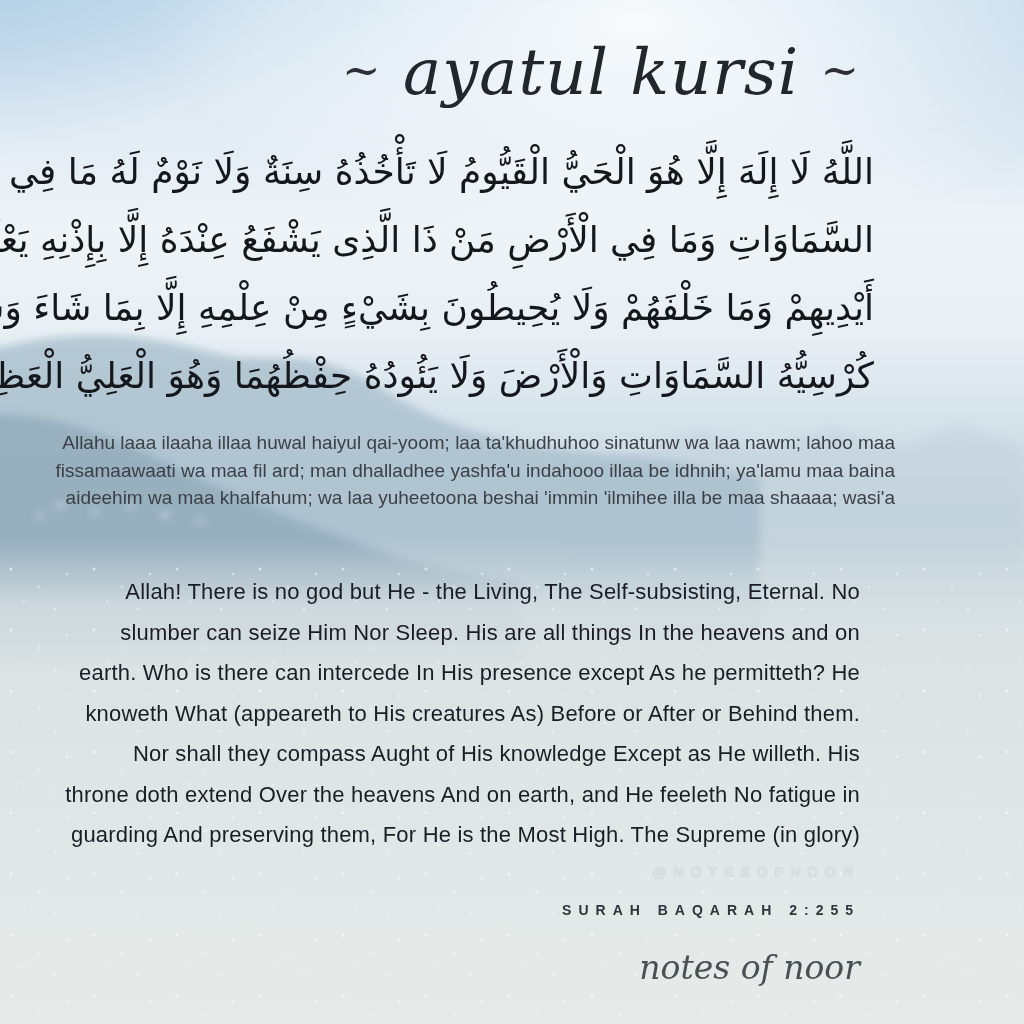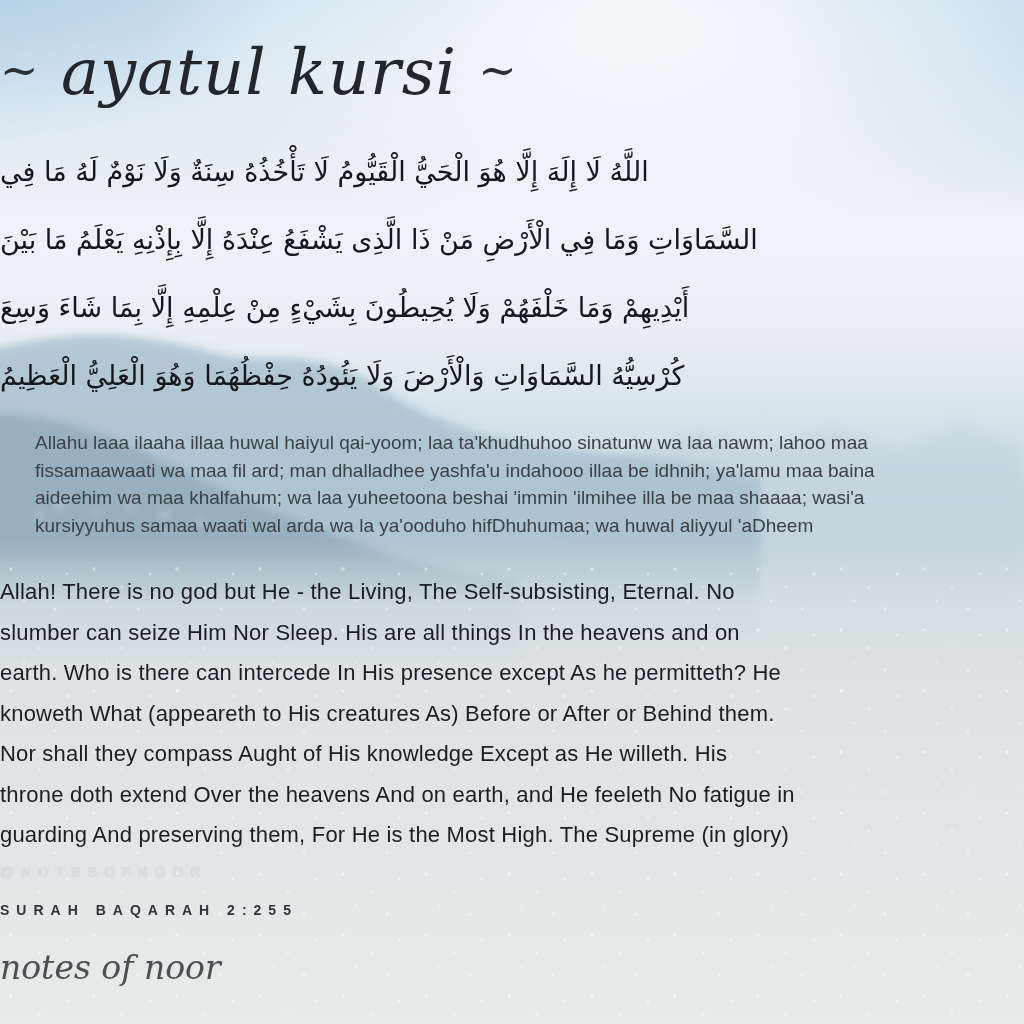--- a/index.html
+++ b/index.html
@@ -29,38 +29,39 @@
   .sparkle{
     position:absolute;left:0;top:560px;width:1024px;height:464px;opacity:.55;
     background-image:
       radial-gradient(circle at 11px 9px,  rgba(255,255,255,.95) 1.1px, transparent 2px),
       radial-gradient(circle at 39px 27px, rgba(255,255,255,.7) 1px, transparent 1.8px),
       radial-gradient(circle at 67px 14px, rgba(255,255,255,.8) 1px, transparent 1.8px),
       radial-gradient(circle at 24px 41px, rgba(255,255,255,.6) 1px, transparent 1.7px),
       radial-gradient(circle at 55px 49px, rgba(255,255,255,.75) 1px, transparent 1.8px);
     background-size:83px 61px;
   }
-  .txt{position:absolute;left:0;width:860px;text-align:left;}
+  .txt{position:absolute;left:0;width:860px;text-align:right;}
   .line{white-space:nowrap;}
 
   .title{
     top:28px;
     font-family:"DejaVu Serif", serif;
     font-style:italic;
     font-size:64px;line-height:84px;
     color:#22262d;letter-spacing:1px;
   }
   .title .swash{font-size:46px;vertical-align:8px;color:#2a2e35;}
 
   .arabic{
     top:138px;
     direction:rtl;
     font-family:"DejaVu Sans", sans-serif;
-    font-size:27px;
+    font-size:36px;
     color:#14171c;
+    padding-left:14px;
   }
   .arabic .line{line-height:68px;}
 
   .translit{
     top:429px;
     font-size:19px;
     color:#3b4147;
     margin-left:35px;
   }
   .translit .line{line-height:27.5px;}
@@ -140,21 +141,20 @@
       <div class="line">اللَّهُ لَا إِلَهَ إِلَّا هُوَ الْحَيُّ الْقَيُّومُ لَا تَأْخُذُهُ سِنَةٌ وَلَا نَوْمٌ لَهُ مَا فِي</div>
       <div class="line">السَّمَاوَاتِ وَمَا فِي الْأَرْضِ مَنْ ذَا الَّذِى يَشْفَعُ عِنْدَهُ إِلَّا بِإِذْنِهِ يَعْلَمُ مَا بَيْنَ</div>
       <div class="line">أَيْدِيهِمْ وَمَا خَلْفَهُمْ وَلَا يُحِيطُونَ بِشَيْءٍ مِنْ عِلْمِهِ إِلَّا بِمَا شَاءَ وَسِعَ</div>
       <div class="line">كُرْسِيُّهُ السَّمَاوَاتِ وَالْأَرْضَ وَلَا يَئُودُهُ حِفْظُهُمَا وَهُوَ الْعَلِيُّ الْعَظِيمُ</div>
     </div>
 
   <div class="txt translit">
       <div class="line">Allahu laaa ilaaha illaa huwal haiyul qai-yoom; laa ta'khudhuhoo sinatunw wa laa nawm; lahoo maa</div>
       <div class="line">fissamaawaati wa maa fil ard; man dhalladhee yashfa'u indahooo illaa be idhnih; ya'lamu maa baina</div>
       <div class="line">aideehim wa maa khalfahum; wa laa yuheetoona beshai 'immin 'ilmihee illa be maa shaaaa; wasi'a</div>
-      <div class="line">kursiyyuhus samaa waati wal arda wa la ya'ooduho hifDhuhumaa; wa huwal aliyyul 'aDheem</div>
     </div>
 
   <div class="txt english">
       <div class="line">Allah! There is no god but He - the Living, The Self-subsisting, Eternal. No</div>
       <div class="line">slumber can seize Him Nor Sleep. His are all things In the heavens and on</div>
       <div class="line">earth. Who is there can intercede In His presence except As he permitteth? He</div>
       <div class="line">knoweth What (appeareth to His creatures As) Before or After or Behind them.</div>
       <div class="line">Nor shall they compass Aught of His knowledge Except as He willeth. His</div>
       <div class="line">throne doth extend Over the heavens And on earth, and He feeleth No fatigue in</div>
       <div class="line">guarding And preserving them, For He is the Most High. The Supreme (in glory)</div>

